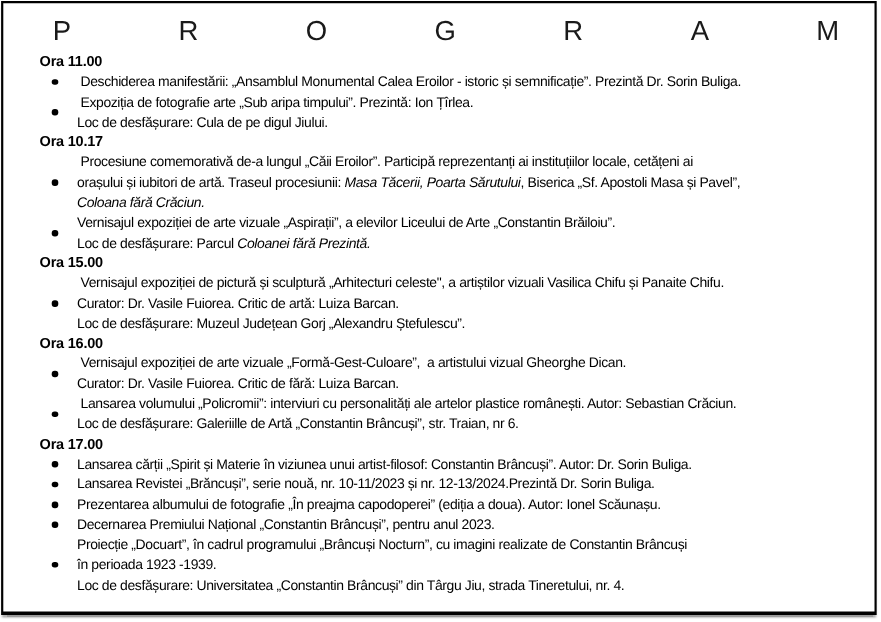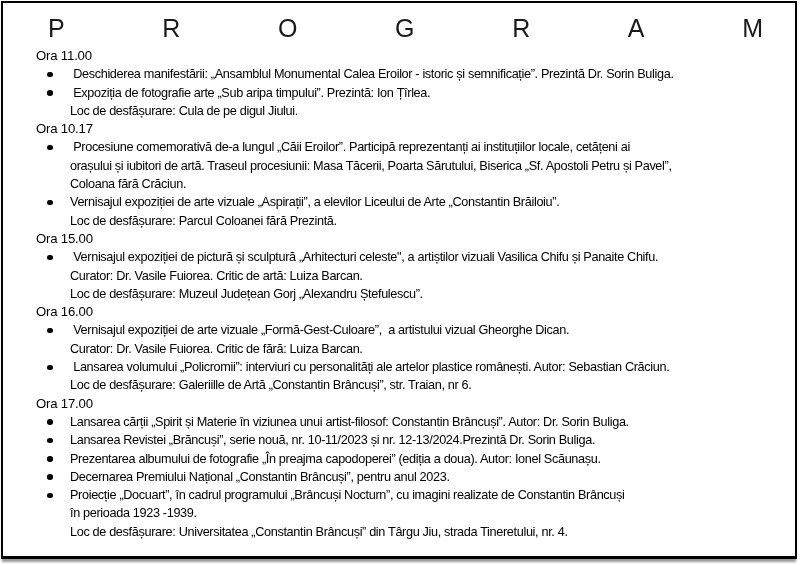--- a/index.html
+++ b/index.html
@@ -31,28 +31,28 @@
     padding: 0 38px 0 48px;
     font-size: 25px;
     line-height: 30px;
     height: 34px;
     font-weight: 400;
     color: #1a1a1a;
   }
   .title span { display: inline-block; }
   .section-heading {
     padding-left: 36px;
-    font-weight: normal;
+    font-weight: bold;
     font-size: 13.2px;
     line-height: 18.3px;
     letter-spacing: -0.2px;
   }
   .item {
     display: flex;
-    align-items: flex-start;
+    align-items: center;
     padding-left: 46px;
     padding-right: 0;
     font-size: 12.7px;
     line-height: 18.3px;
     letter-spacing: -0.35px;
   }
   .bullet {
     flex: 0 0 24px;
     position: relative;
     height: 18.3px;
@@ -61,21 +61,21 @@
     position: absolute;
     left: 1px; top: 6.5px;
     width: 5.5px; height: 5.5px;
     border-radius: 50%;
     background: #000000;
   }
   .item-text {
     flex: 1 1 auto;
     white-space: pre-wrap;
   }
-  .item-text .it { }
+  .item-text .it { font-style: italic; }
 </style>
 </head>
 <body>
 
 <div class="page">
   <div class="frame"></div>
   <div class="content">
     <div class="title" id="title">
         <span>P</span>
         <span>R</span>
@@ -99,21 +99,21 @@
           </span>
           <div class="item-text"><span> Expoziția de fotografie arte „Sub aripa timpului”. Prezintă: Ion Țîrlea.
 Loc de desfășurare: Cula de pe digul Jiului.</span></div>
         </div>
         <div class="section-heading">Ora 10.17</div>
         <div class="item">
           <span class="bullet">
             <span class="dot"></span>
           </span>
           <div class="item-text"><span> Procesiune comemorativă de-a lungul „Căii Eroilor”. Participă reprezentanți ai instituțiilor locale, cetățeni ai
-orașului și iubitori de artă. Traseul procesiunii: </span><span class="it">Masa Tăcerii, Poarta Sărutului</span><span>, Biserica „Sf. Apostoli Petru și Pavel”,
+orașului și iubitori de artă. Traseul procesiunii: </span><span class="it">Masa Tăcerii, Poarta Sărutului</span><span>, Biserica „Sf. Apostoli Masa și Pavel”,
 </span><span class="it">Coloana fără Crăciun.</span></div>
         </div>
         <div class="item">
           <span class="bullet">
             <span class="dot"></span>
           </span>
           <div class="item-text"><span>Vernisajul expoziției de arte vizuale „Aspirații”, a elevilor Liceului de Arte „Constantin Brăiloiu”.
 Loc de desfășurare: Parcul </span><span class="it">Coloanei fără Prezintă.</span></div>
         </div>
         <div class="section-heading">Ora 15.00</div>

